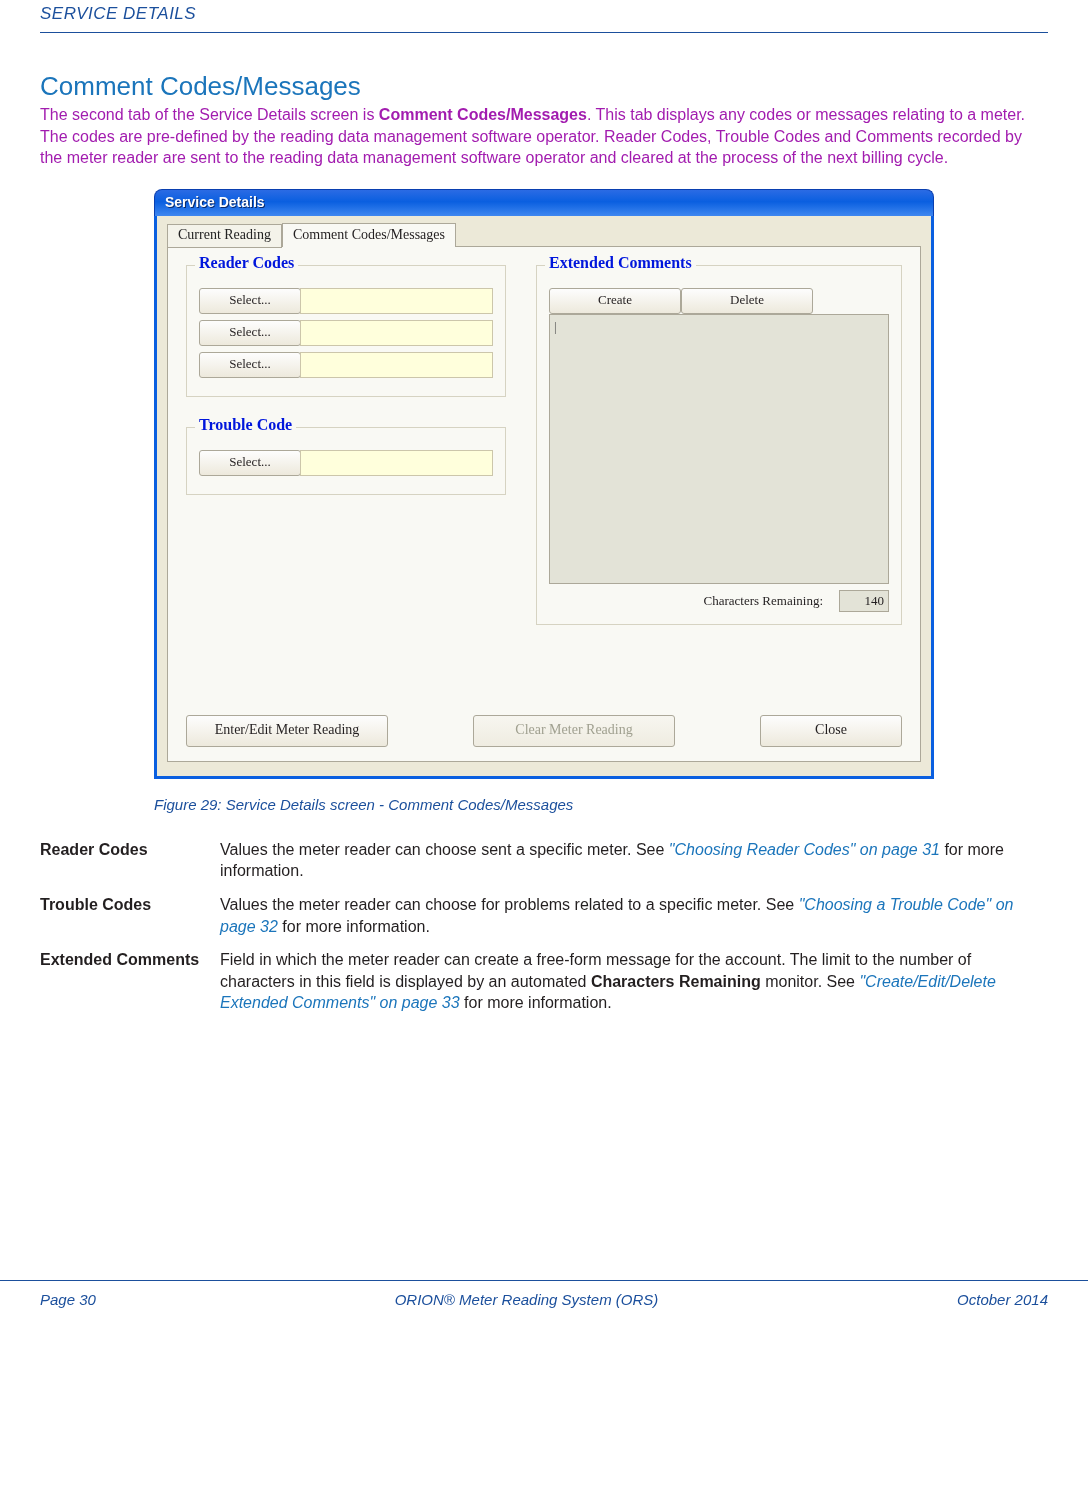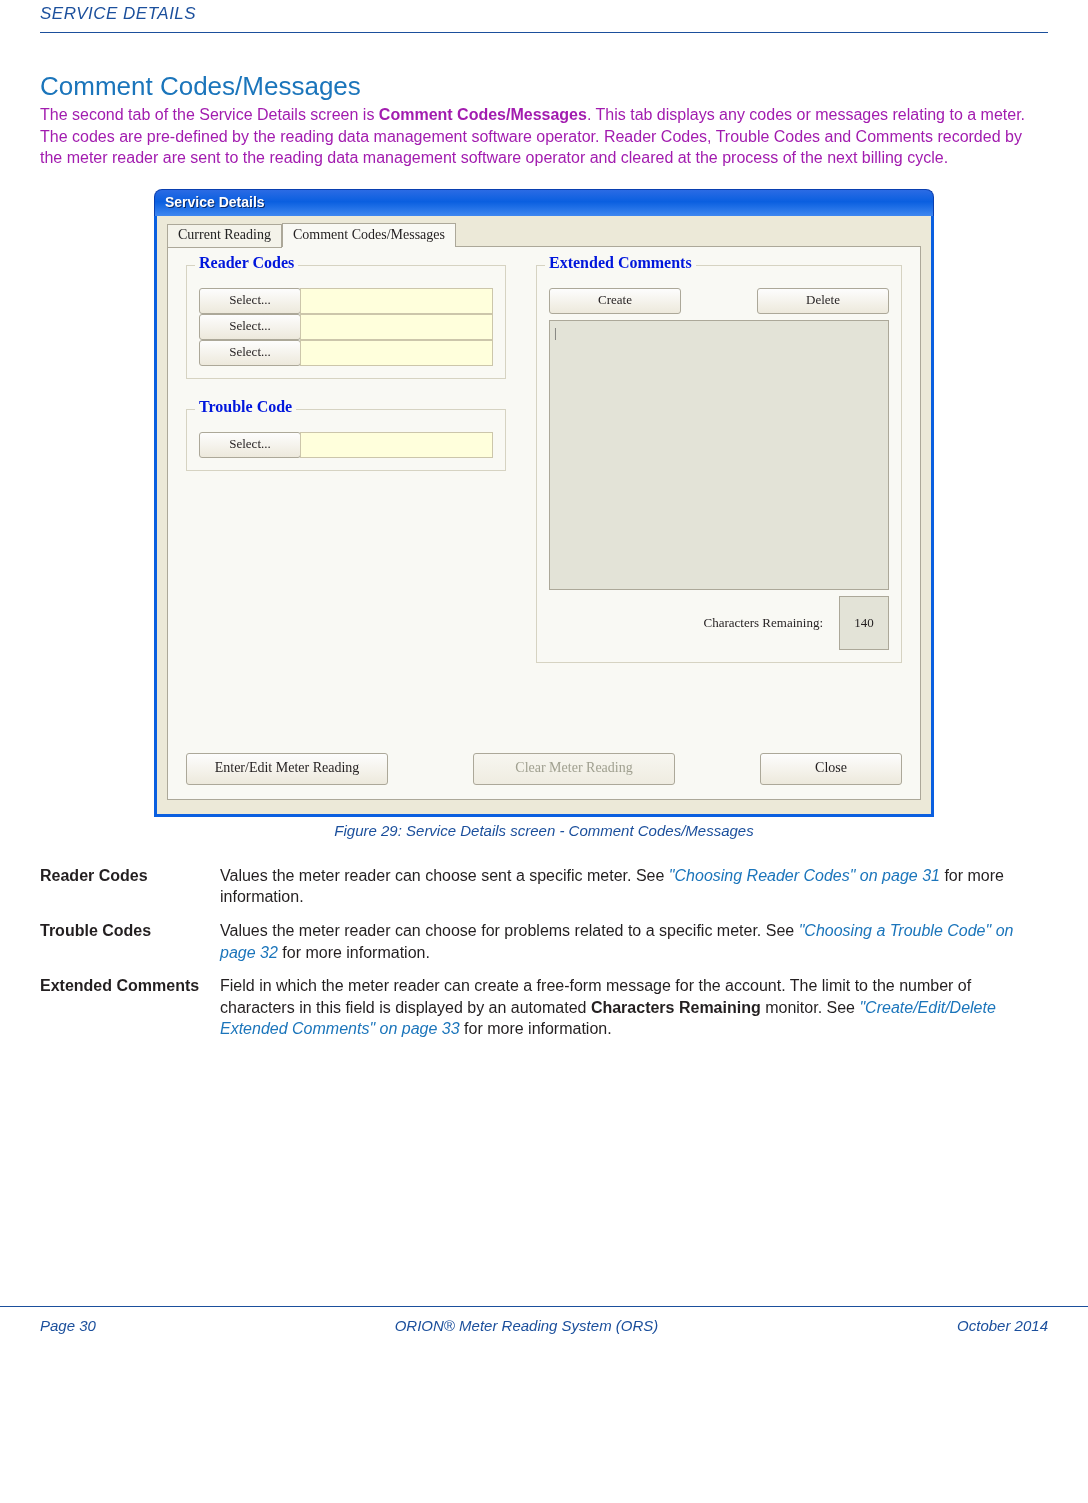--- a/index.html
+++ b/index.html
@@ -107,20 +107,21 @@
     left: 8px;
     background: #f9f9f4;
     color: #0016dc;
     font-family: "Times New Roman", serif;
     font-weight: 700;
     font-size: 16px;
     padding: 0 4px;
   }
   .select-row {
     display: flex;
+    margin-bottom: 6px;
     border-radius: 6px;
   }
   .select-btn {
     width: 100px;
     height: 24px;
     font-family: "Times New Roman", serif;
     font-size: 13px;
     background: linear-gradient(to bottom,#fdfdfd,#ede9dc);
     border: 1px solid #aca899;
     border-radius: 3px;
@@ -130,22 +131,20 @@
   }
   .select-display {
     flex: 1;
     height: 24px;
     background: #ffffdc;
     border: 1px solid #ccc6ab;
     margin-left: -1px;
   }
   .gb-right .gb-btnrow {
     display: flex;
-    justify-content: space-between;
-    margin-bottom: 6px;
   }
   .flatbtn {
     width: 130px;
     height: 24px;
     font-family: "Times New Roman", serif;
     font-size: 13px;
     background: linear-gradient(to bottom,#fdfdfd,#ede9dc);
     border: 1px solid #aca899;
     border-radius: 3px;
     line-height: 22px;
@@ -170,22 +169,22 @@
     gap: 16px;
     margin-top: 6px;
     font-family: "Times New Roman", serif;
     font-size: 13px;
   }
   .char-box {
     width: 40px;
     height: 20px;
     background: #e3e3d7;
     border: 1px solid #aca899;
-    text-align: center;
-    padding: 16px 4px;
+    text-align: right;
+    padding: 0 4px;
     line-height: 20px;
     font-size: 13px;
   }
   .bottom-btnrow {
     display: flex;
     justify-content: space-between;
     margin-top: 90px;
     gap: 20px;
   }
   .bigbtn {
@@ -196,25 +195,24 @@
     border: 1px solid #aca899;
     border-radius: 3px;
     line-height: 28px;
     text-align: center;
     cursor: pointer;
   }
   .bigbtn.b1 { width: 200px; }
   .bigbtn.b2 { width: 200px; color: #a0a090; background: linear-gradient(to bottom,#f7f6f0,#efece1); cursor: default; }
   .bigbtn.b3 { width: 140px; }
   .fig-caption {
-    text-align: center;
     color: #1b4f9c;
     font-style: italic;
     font-size: 15px;
-    margin-top: 5px;
+    margin-top: 17px;
   }
   
   .def-table {
     margin-top: 20px;
     width: 100%;
     border-collapse: collapse;
   }
   .def-table td {
     vertical-align: top;
     padding: 6px 0;

